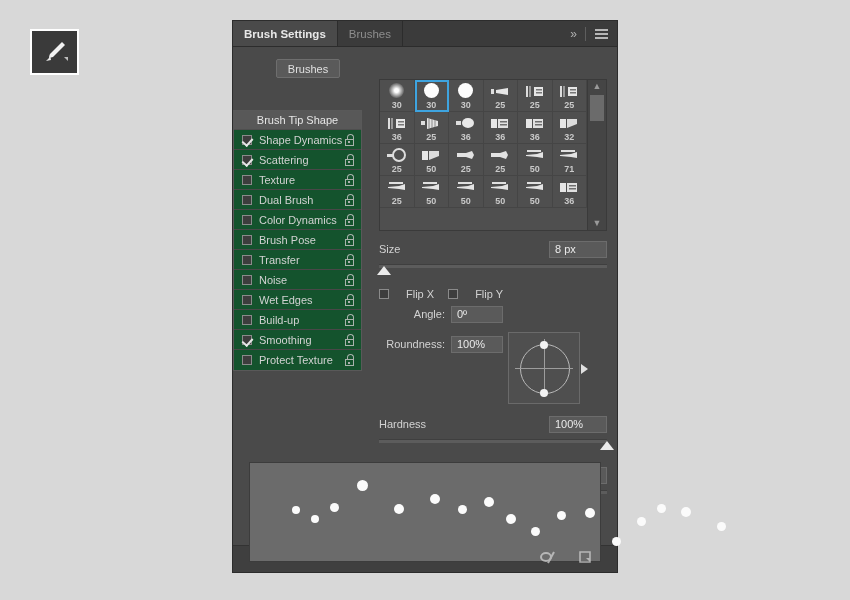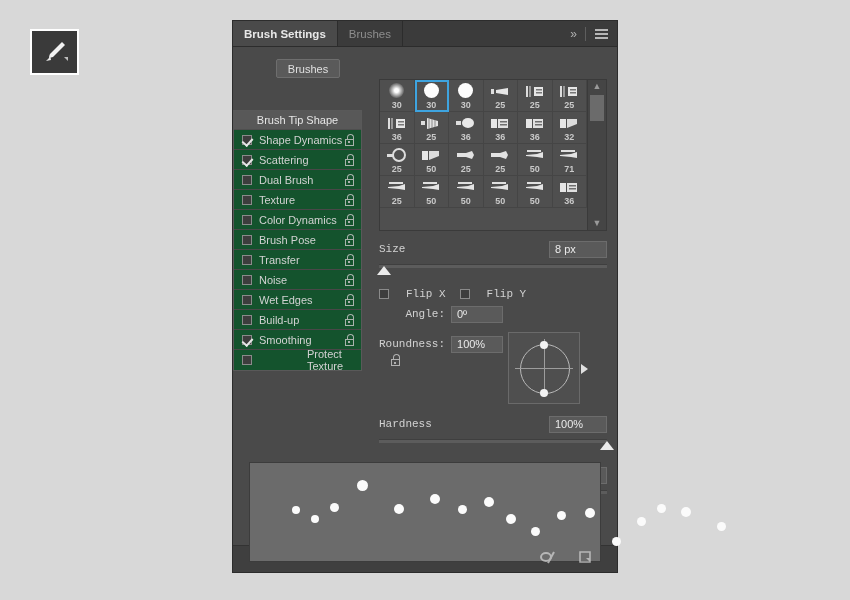--- a/index.html
+++ b/index.html
@@ -84,21 +84,21 @@
     height: 19px; background: #585858;
     color: #e6e6e6; font-size: 11px;
     display: flex; align-items: center; justify-content: center;
     border-bottom: 1px solid #4e4e4e;
   }
   .opt-row {
     height: 20px; display: flex; align-items: center;
     padding: 0 6px 0 8px;
     border-bottom: 1px solid #484848;
   }
-  .opt-row:last-child { border-bottom: none; gap: 48px; }
+  .opt-row:last-child { border-bottom: none; }
   .cbox {
     width: 10px; height: 10px; flex: 0 0 10px;
     background: #3d3d3d;
     border: 1px solid #8a8a8a;
     margin-right: 7px;
     position: relative;
   }
   .cbox.on::after {
     content: ""; position: absolute;
     left: 1px; top: 0px; width: 5px; height: 8px;
@@ -174,21 +174,21 @@
   .gscroll .ch { color:#9a9a9a; font-size:9px; line-height:9px; }
   .gscroll .track { flex:1; width:100%; position:relative; }
   .gscroll .thumb {
     position:absolute; top:4px; left:2px; right:2px; height:26px;
     background:#6b6b6b;
   }
 
   
   .ctrls { position: absolute; left: 146px; top: 192px; width: 228px; }
   .row { display: flex; align-items: center; height: 20px; }
-  .lbl { font-size: 11px; color: #d2d2d2; font-family: Liberation Mono, monospace; }
+  .lbl { font-size: 11px; color: #d2d2d2; }
   .field {
     background: #5a5a5a; border: 1px solid #6c6c6c;
     height: 17px; color: #eaeaea; font-size: 11px;
     display: flex; align-items: center; padding: 0 5px;
   }
   .slider { position: relative; height: 13px; margin-top: 4px; }
   .slider .track {
     position: absolute; left: 0; right: 0; top: 1px;
     height: 4px; background: #5c5c5c; border-top:1px solid #3f3f3f;
   }
@@ -300,29 +300,29 @@
             <div class="opt-row">
               <span class="cbox on"></span>
               <span class="opt-label">Scattering</span>
               <span class="lock">
                 <span class="shackle"></span>
                 <span class="bodyb"></span>
               </span>
             </div>
             <div class="opt-row">
               <span class="cbox"></span>
+              <span class="opt-label">Texture</span>
+              <span class="lock">
+                <span class="shackle"></span>
+                <span class="bodyb"></span>
+              </span>
+            </div>
+            <div class="opt-row">
+              <span class="cbox"></span>
               <span class="opt-label">Dual Brush</span>
-              <span class="lock">
-                <span class="shackle"></span>
-                <span class="bodyb"></span>
-              </span>
-            </div>
-            <div class="opt-row">
-              <span class="cbox"></span>
-              <span class="opt-label">Texture</span>
               <span class="lock">
                 <span class="shackle"></span>
                 <span class="bodyb"></span>
               </span>
             </div>
             <div class="opt-row">
               <span class="cbox"></span>
               <span class="opt-label">Color Dynamics</span>
               <span class="lock">
                 <span class="shackle"></span>

